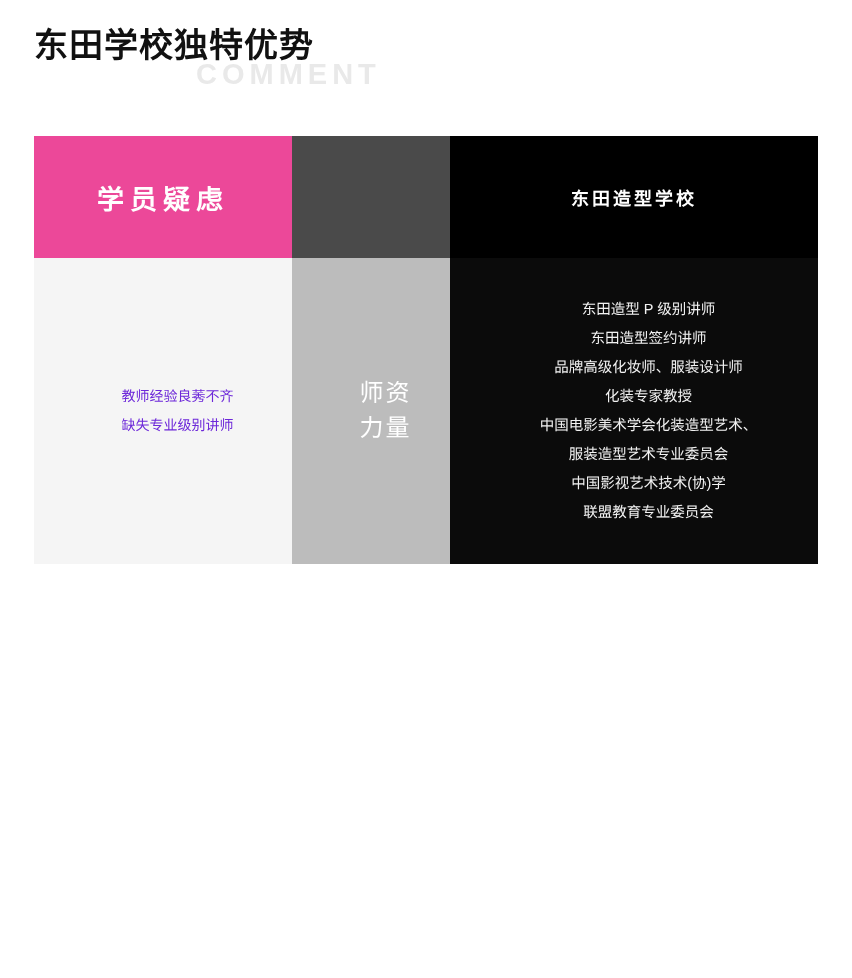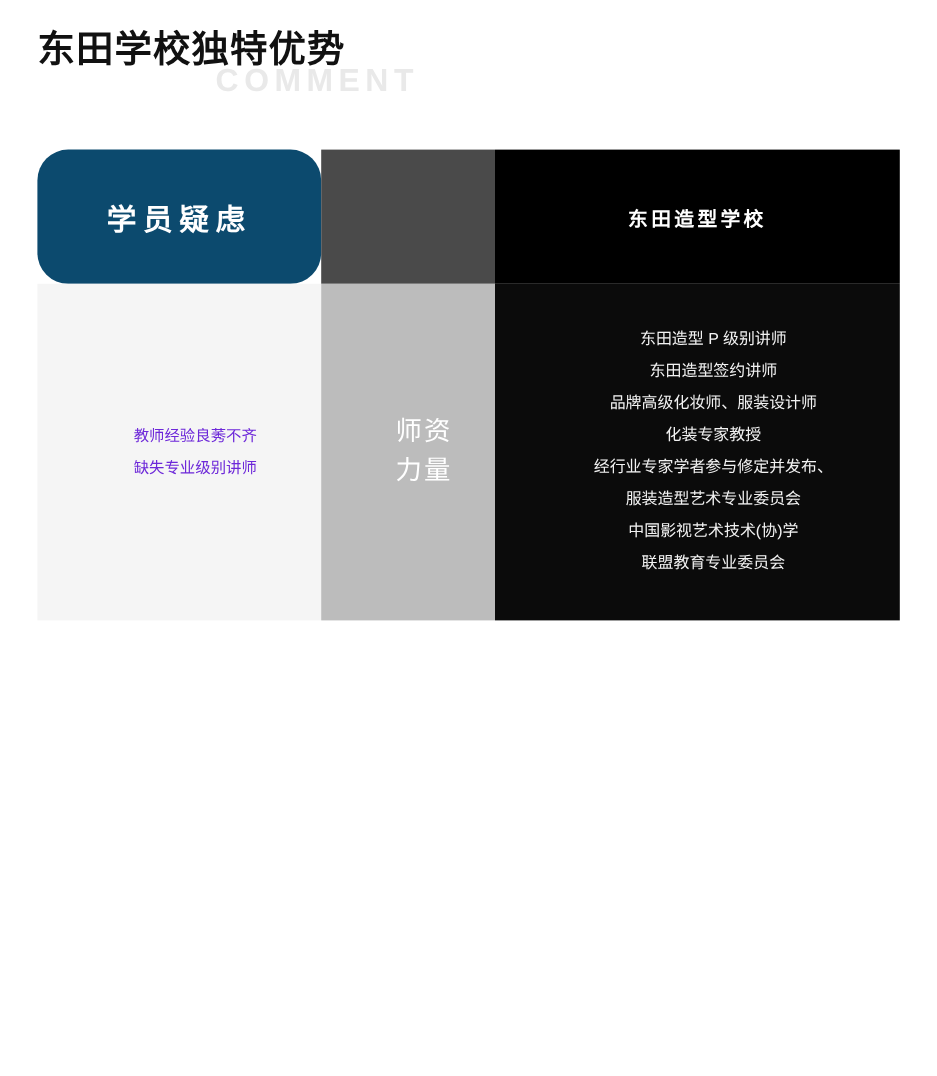--- a/index.html
+++ b/index.html
@@ -66,27 +66,26 @@
     text-align: center;
   }
 
   
   col.col-doubt  { width: 258px; }
   col.col-mid    { width: 158px; }
   col.col-school { width: 368px; }
 
   
   .th-doubt {
-    background: #0c4a6e;
+    background: #ec4899;
     color: #ffffff;
     height: 122px;
     font-size: 27px;
     font-weight: bold;
     letter-spacing: 6px;
-    border-radius: 28px;
   }
   .th-mid {
     background: #4a4a4a;
     height: 122px;
   }
   .th-school {
     background: #000000;
     color: #ffffff;
     height: 122px;
     font-size: 18px;
@@ -170,21 +169,21 @@
             <span>师资</span>
             <span>力量</span>
           </span>
         </td>
         <td class="c-school">
           <span class="lines">
             <span>东田造型 P 级别讲师</span>
             <span>东田造型签约讲师</span>
             <span>品牌高级化妆师、服装设计师</span>
             <span>化装专家教授</span>
-            <span>经行业专家学者参与修定并发布、</span>
+            <span>中国电影美术学会化装造型艺术、</span>
             <span>服装造型艺术专业委员会</span>
             <span>中国影视艺术技术(协)学</span>
             <span>联盟教育专业委员会</span>
           </span>
         </td>
       </tr>
 
 
 
 

